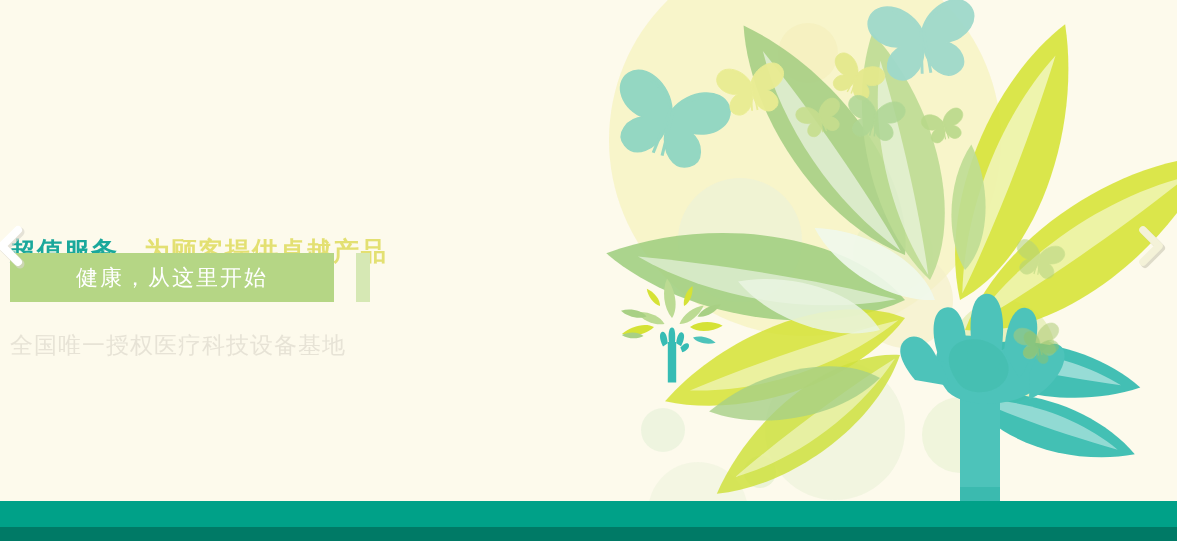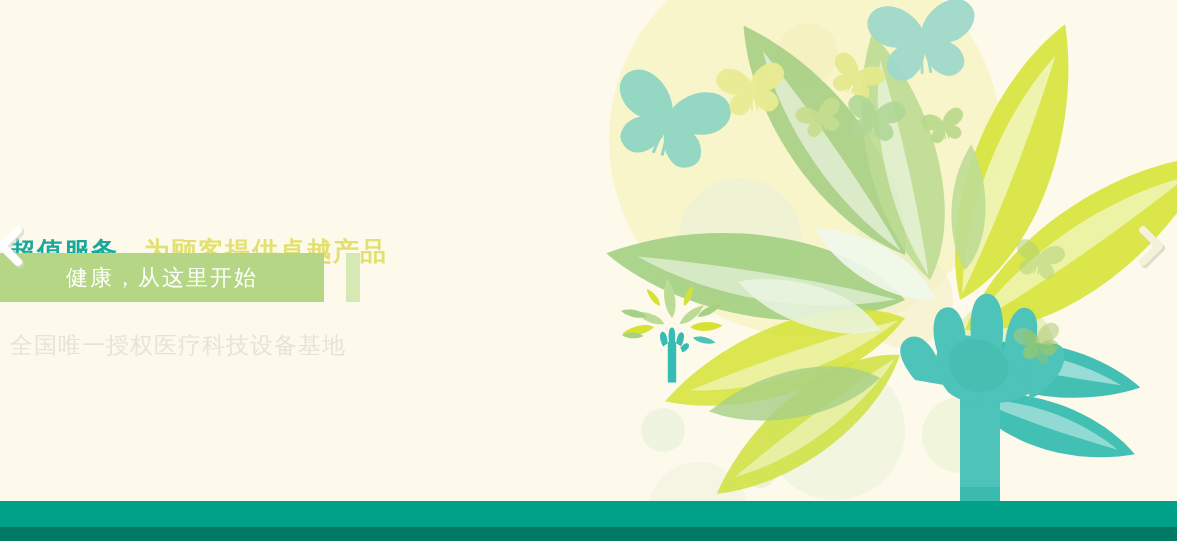--- a/index.html
+++ b/index.html
@@ -110,21 +110,21 @@
     font-weight: bold;
     letter-spacing: 1px;
     white-space: nowrap;
     margin-top: 36px;
   }
   .headline .part-a { color: #1aa89b; }
   .headline .part-b { color: #e3e072; margin-left: 26px; }
 
   .cta-wrap {
     position: absolute;
-    left: 0;
+    left: 10px;
     top: 253px;
     display: flex;
     align-items: stretch;
     height: 58px;
     gap: 16px;
   }
   .cta-button {
     width: 324px;
     height: 49px;
     background: #b5d685;

